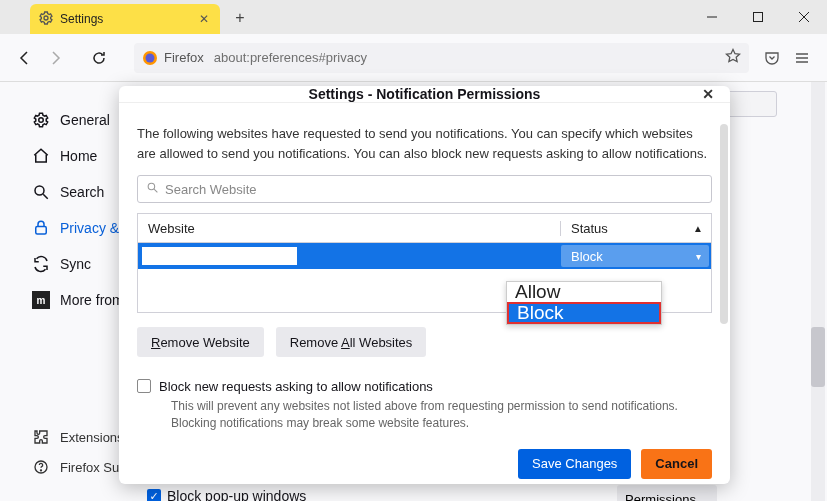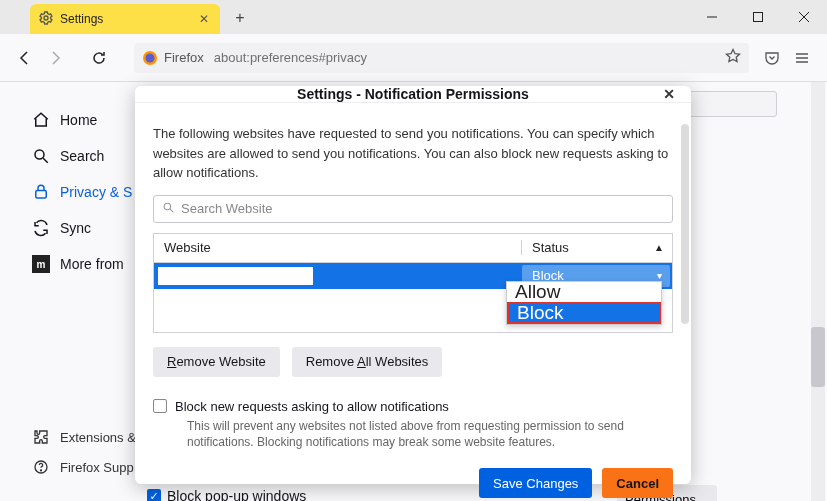--- a/index.html
+++ b/index.html
@@ -29,21 +29,21 @@
   .side-item.active { color: #0860d9; }
   .side-icon { width: 18px; height: 18px; display: flex; align-items: center; justify-content: center; }
   .sidebar-bottom { position: absolute; left: 0; top: 340px; width: 170px; }
   .sidebar-bottom .side-item { font-size: 13px; height: 30px; color: #333; }
 
   
   .bg-right { position: absolute; right: 30px; top: 0; width: 180px; }
   .bg-exc { width: 160px; height: 26px; border: 1px solid #cfcfd8; margin-top: 9px; border-radius: 3px; background:#f4f4f6; }
   .bg-btn { width: 70px; height: 24px; background: #e9e9ed; border-radius: 3px; font-size: 12px; color: #15141a; display:flex; align-items:center; justify-content:flex-end; padding-right:8px; margin-top: 22px; }
   .bg-label { position:absolute; left:-470px; display:flex; align-items:center; font-size:14px; color:#15141a; gap:6px; }
-  .modal { position: absolute; left: 135px; top: 86px; width: 556px; height: 398px; background: #fff; border-radius: 6px; box-shadow: 0 4px 20px rgba(0,0,0,0.25); display:flex; flex-direction:column;gap:7px; }
+  .modal { position: absolute; left: 119px; top: 86px; width: 611px; height: 398px; background: #fff; border-radius: 6px; box-shadow: 0 4px 20px rgba(0,0,0,0.25); display:flex; flex-direction:column;gap:7px; }
   .modal-head { height: 38px; display:flex; align-items:center; justify-content:center; font-size:14px; font-weight:600; color:#15141a; position:relative; border-bottom:1px solid #eee;}
   .modal-close { position:absolute; right:10px; width:24px; height:24px; display:flex; align-items:center; justify-content:center; font-size:14px; color:#333; }
   .modal-body { padding: 14px 18px 0 18px; font-size: 13px; color: #333; position: relative; flex:1; }
   .modal-desc { line-height: 1.5; }
   .search-box { margin-top: 12px; height: 28px; border:1px solid #c7c7cf; border-radius: 3px; display:flex; align-items:center; padding:0 8px; color:#888; font-size:13px; gap:6px; }
   .table-head { margin-top:10px; height:30px; border:1px solid #d0d0d8; border-bottom:1px solid #d0d0d8; display:flex; align-items:center; font-size:13px; color:#222; }
   .th-web { flex:1; padding-left:10px; border-right:1px solid #d0d0d8; }
   .th-stat { width:150px; padding-left:10px; display:flex; align-items:center; }
   .th-sort { margin-left:auto; margin-right:8px; font-size:10px; }
   .table-body { height: 70px; border:1px solid #d0d0d8; border-top:none; position:relative; }
@@ -148,20 +148,29 @@
       </svg>
     </div>
 </div>
 
 <div class="content">
 
   <div class="sidebar">
     <div class="side-item">
       <span class="side-icon">
           <svg width="18" height="18" viewBox="0 0 24 24" fill="none" stroke="#15141a" stroke-width="2">
+            <circle cx="12" cy="12" r="3"></circle>
+            <path d="M19 12a7 7 0 0 0-.1-1.2l2-1.5-2-3.4-2.3.9a7 7 0 0 0-2-1.2L14 3h-4l-.6 2.6a7 7 0 0 0-2 1.2l-2.3-.9-2 3.4 2 1.5A7 7 0 0 0 5 12a7 7 0 0 0 .1 1.2l-2 1.5 2 3.4 2.3-.9a7 7 0 0 0 2 1.2L10 21h4l.6-2.6a7 7 0 0 0 2-1.2l2.3.9 2-3.4-2-1.5A7 7 0 0 0 19 12z"></path>
+          </svg>
+        </span>
+      <span>General</span>
+    </div>
+    <div class="side-item">
+      <span class="side-icon">
+          <svg width="18" height="18" viewBox="0 0 24 24" fill="none" stroke="#15141a" stroke-width="2">
             <path d="M3 11 12 3l9 8"></path>
             <path d="M5 10v10h14V10"></path>
           </svg>
         </span>
       <span>Home</span>
     </div>
     <div class="side-item">
       <span class="side-icon">
           <svg width="18" height="18" viewBox="0 0 24 24" fill="none" stroke="#15141a" stroke-width="2">
             <circle cx="10" cy="10" r="6"></circle>

